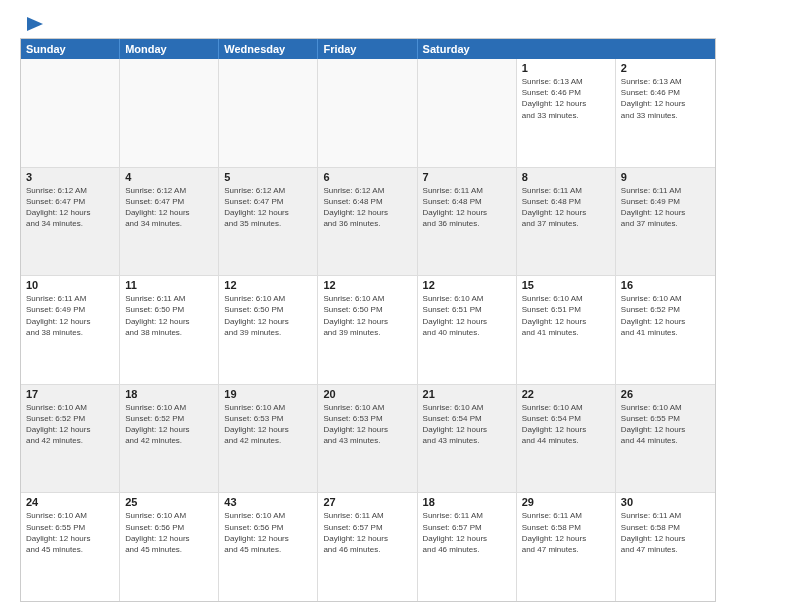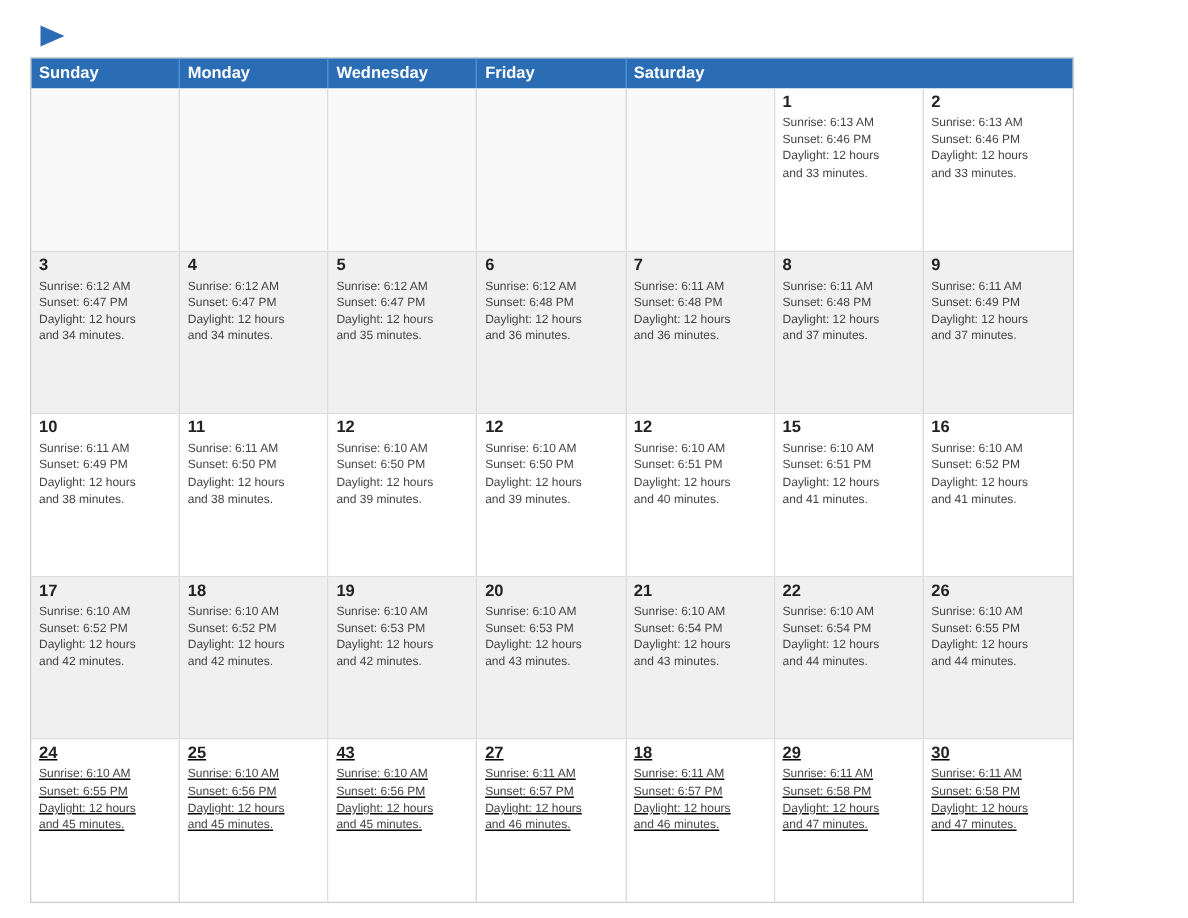--- a/index.html
+++ b/index.html
@@ -66,21 +66,21 @@
       flex: 1;
       display: flex;
       flex-direction: column;
     }
     .cal-week {
       display: grid;
       grid-template-columns: repeat(7, 1fr);
       flex: 1;
       border-bottom: 1px solid #ddd;
     }
-    .cal-week:last-child { border-bottom: none; text-decoration: underline; }
+    .cal-week:last-child { border-bottom: none; }
     .cal-cell {
       border-right: 1px solid #ddd;
       padding: 3px 5px;
       font-size: 8.5px;
       color: #333;
       vertical-align: top;
       min-height: 80px;
       background: #fff;
     }
     .cal-cell:last-child { border-right: none; }

